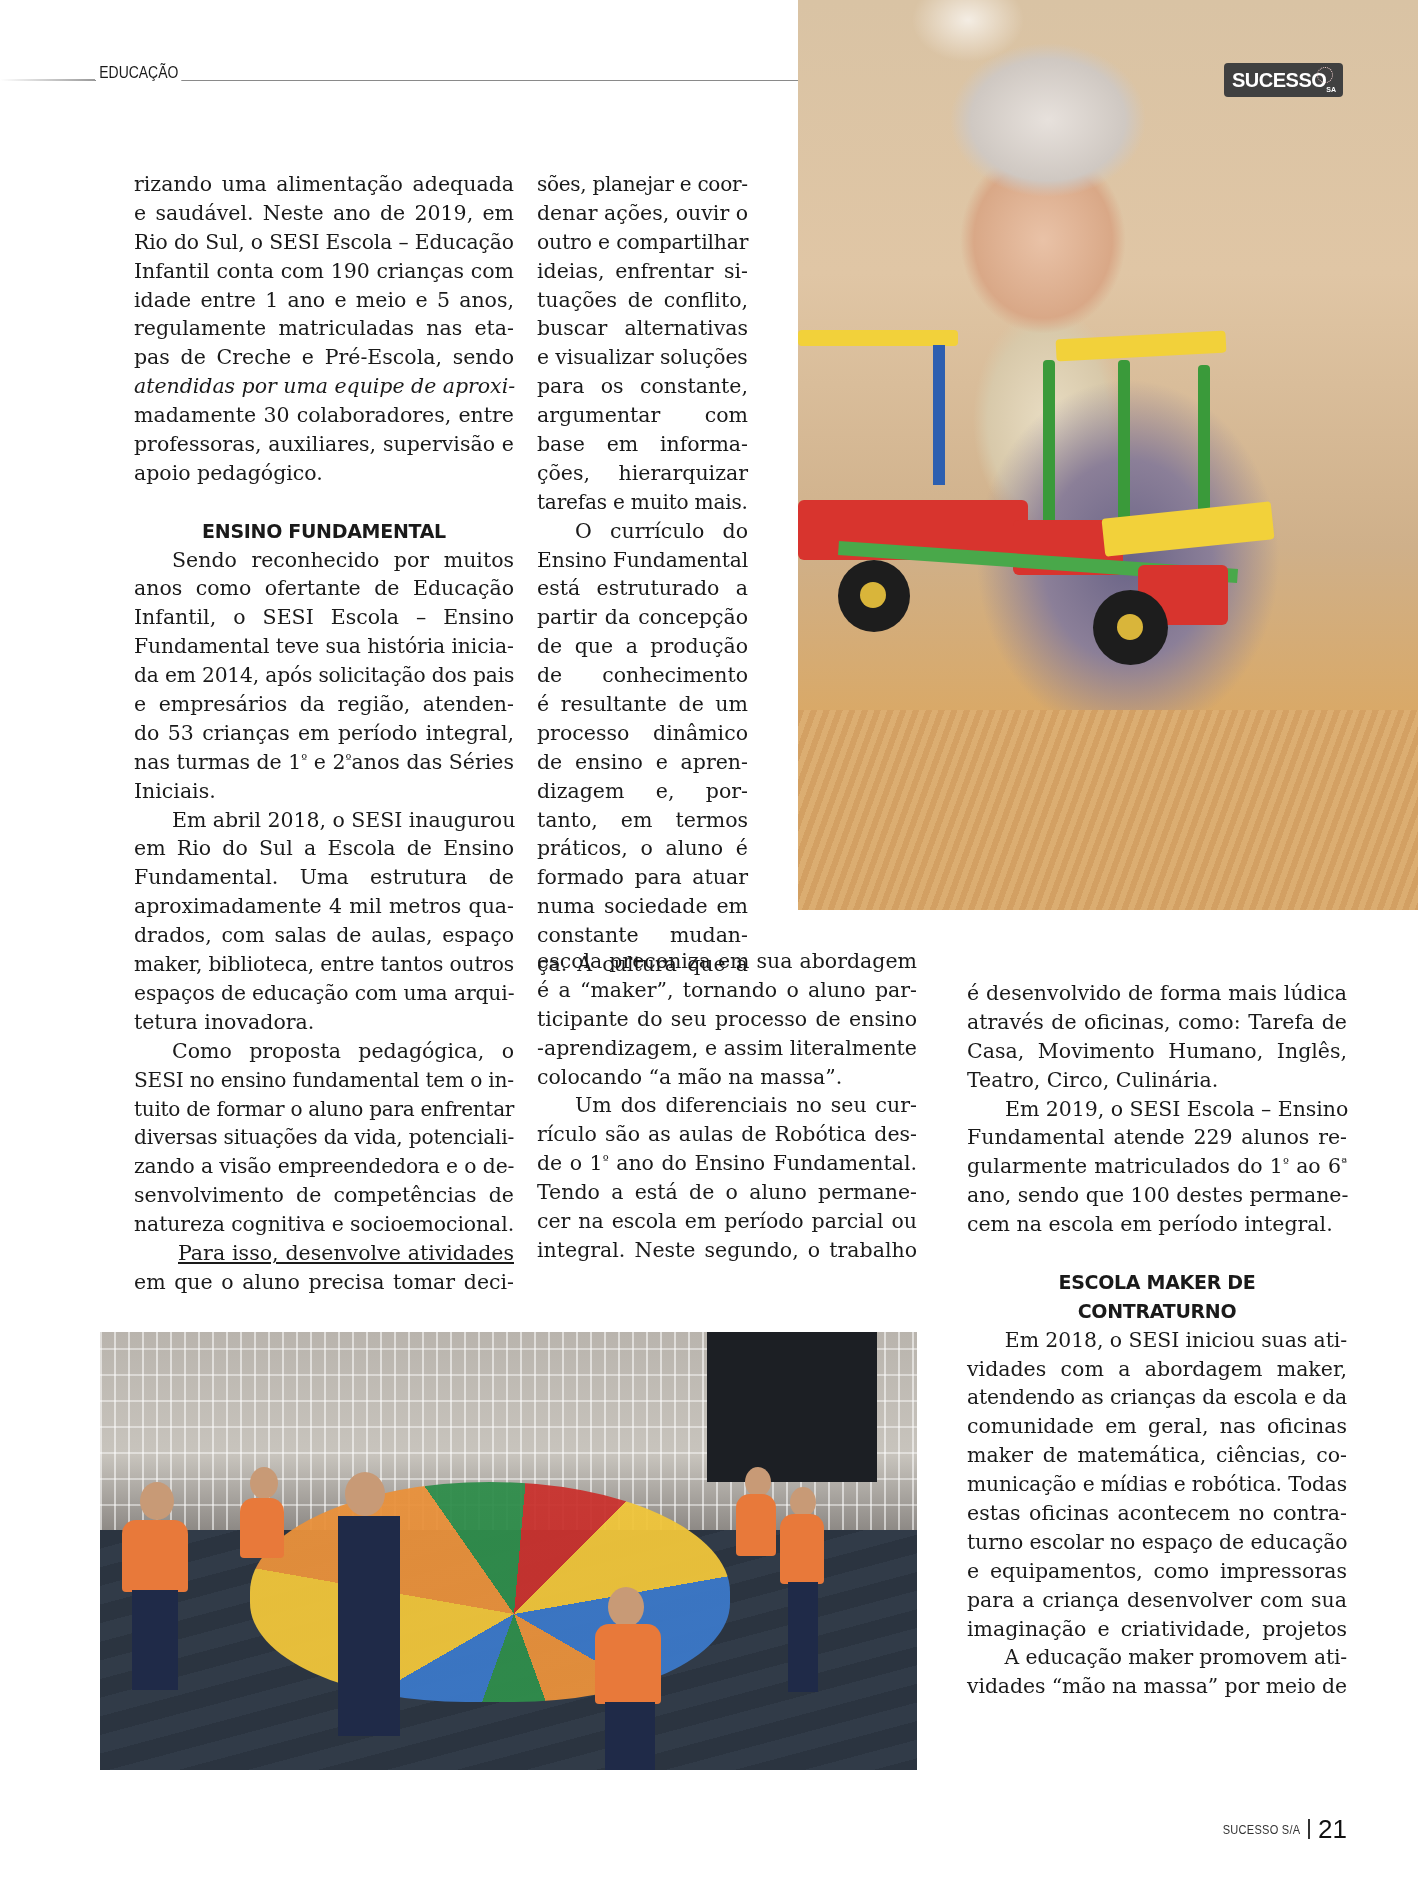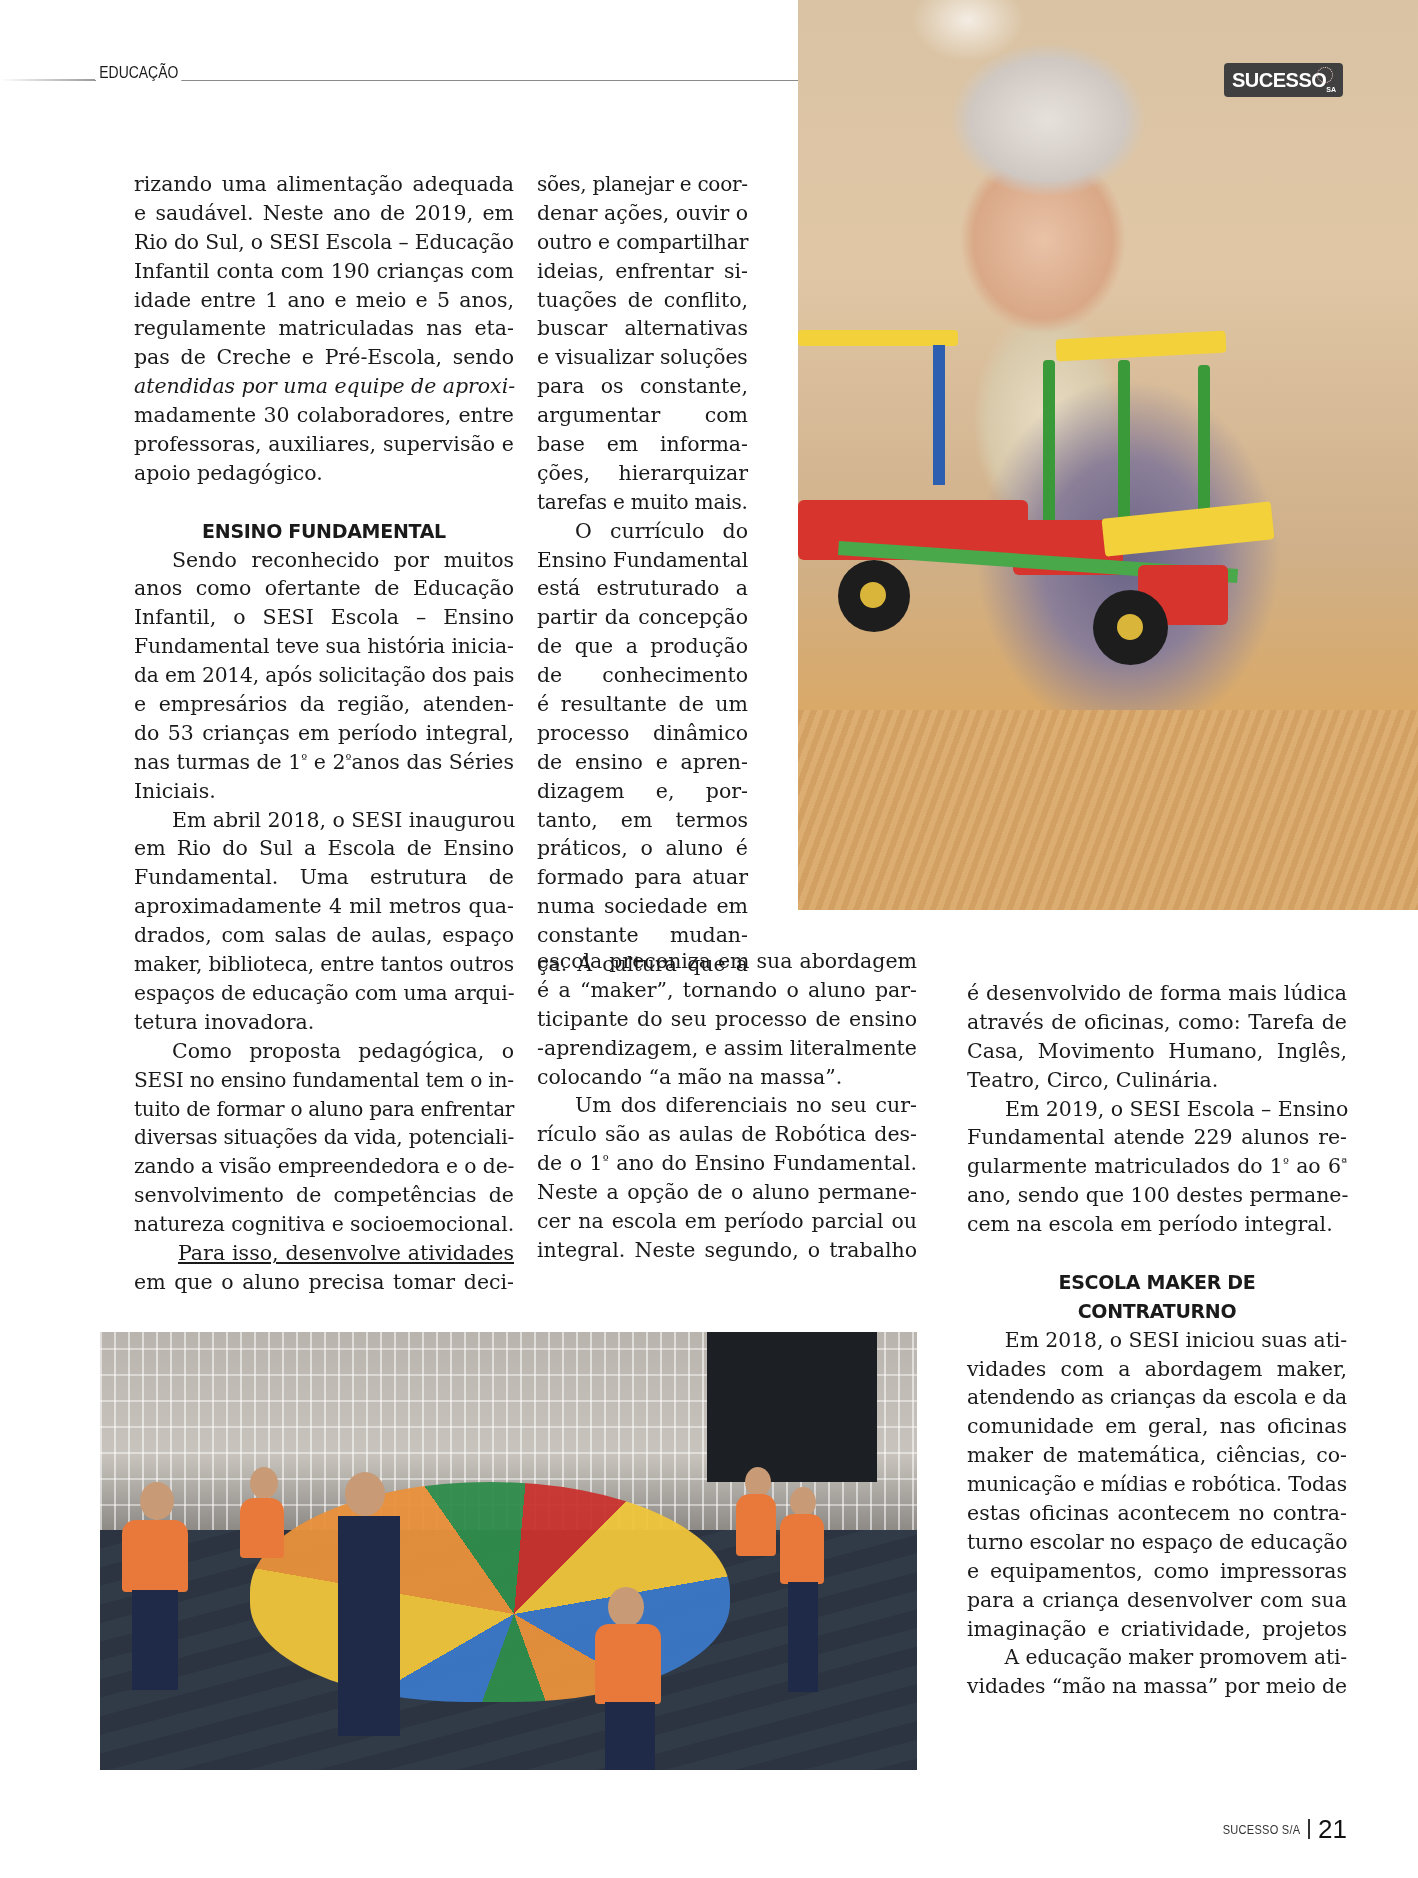--- a/index.html
+++ b/index.html
@@ -193,21 +193,21 @@
   </div>
 <div class="col col2b">
     <span class="ln">escola preconiza em sua abordagem</span>
     <span class="ln">é a “maker”, tornando o aluno par-</span>
     <span class="ln">ticipante do seu processo de ensino</span>
     <span class="ln">-aprendizagem, e assim literalmente</span>
     <span class="ln last">colocando “a mão na massa”.</span>
     <span class="ln indent">Um dos diferenciais no seu cur-</span>
     <span class="ln">rículo são as aulas de Robótica des-</span>
     <span class="ln">de o 1<span class="sup">º</span> ano do Ensino Fundamental.</span>
-    <span class="ln">Neste a opção de o aluno permane-</span>
+    <span class="ln">Tendo a está de o aluno permane-</span>
     <span class="ln">cer na escola em período parcial ou</span>
     <span class="ln">integral. Neste segundo, o trabalho</span>
   </div>
 <div class="col col3">
     <span class="ln">é desenvolvido de forma mais lúdica</span>
     <span class="ln">através de oficinas, como: Tarefa de</span>
     <span class="ln">Casa, Movimento Humano, Inglês,</span>
     <span class="ln last">Teatro, Circo, Culinária.</span>
     <span class="ln indent" style="letter-spacing: -0.05px;">Em 2019, o SESI Escola – Ensino</span>
     <span class="ln">Fundamental atende 229 alunos re-</span>

